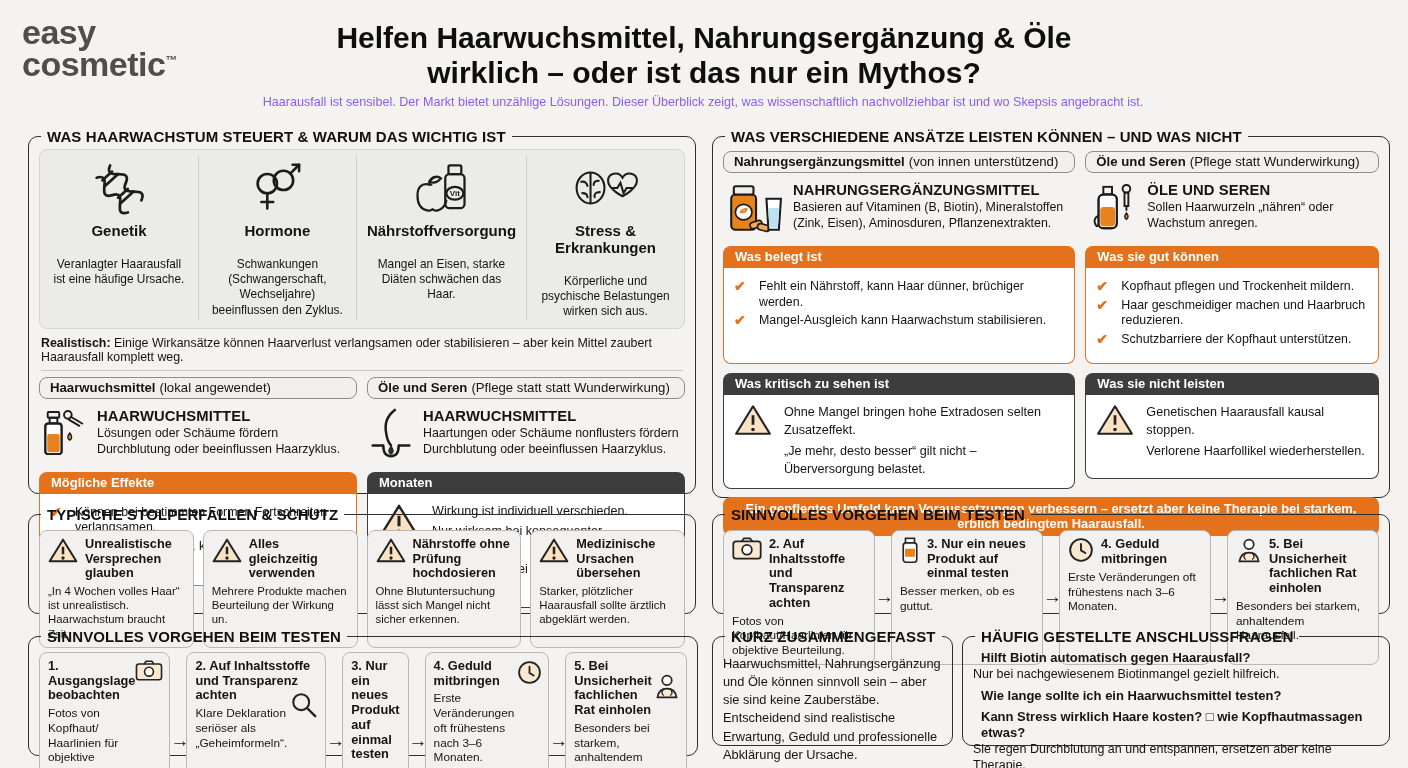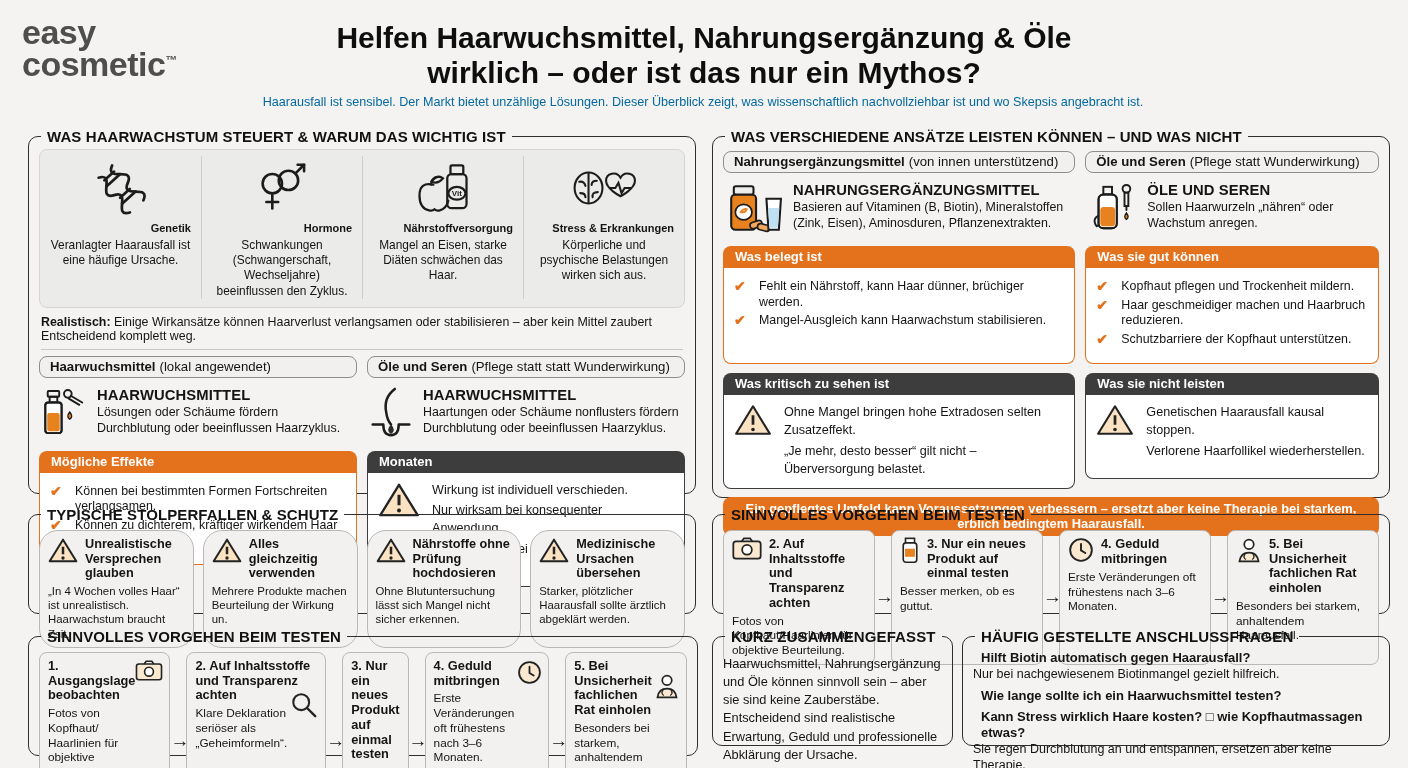--- a/index.html
+++ b/index.html
@@ -3,33 +3,33 @@
 <meta charset="utf-8">
 <style>
   * { box-sizing: border-box; margin: 0; padding: 0; }
   body { background:#d8d8d6; font-family:"Liberation Sans", sans-serif; }
   .canvas { position:relative; width:1408px; height:768px; background:#F4F3F1; color:#141414; overflow:hidden; }
 
   
   .logo { position:absolute; left:22px; top:16px; font-weight:700; font-size:34px; line-height:0.95; color:#4E4E4E; letter-spacing:-0.5px; }
   .logo sup { font-size:12px; letter-spacing:0; }
   .title { position:absolute; left:240px; right:240px; top:20px; text-align:center; font-weight:700; font-size:30px; line-height:1.18; color:#0e0e0e; }
-  .subtitle { position:absolute; left:120px; right:122px; top:95px; text-align:center; font-size:12.6px; color:#0369a1; }
+  .subtitle { position:absolute; left:120px; right:122px; top:95px; text-align:center; font-size:12.6px; color:#8b5cf6; }
 
   
   fieldset.sec { position:absolute; border:1.6px solid #2E2E2E; border-radius:10px; padding:4px 10px 8px 10px; background:transparent; }
   fieldset.sec legend { font-weight:700; font-size:15px; padding:0 6px; margin-left:2px; color:#111; letter-spacing:0.1px; white-space:nowrap; }
 
   
   .factors-grid { display:grid; grid-template-columns:repeat(4,1fr); background:#EBEBE9; border:1px solid #d6d5d3; border-radius:8px; padding:6px 0 8px 0; }
   .factor { text-align:center; padding:2px 10px 0 10px; }
   .factor + .factor { border-left:1px solid #cfcec C; border-left:1px solid #cfcecc; }
   .factor .ic { height:62px; display:flex; align-items:center; justify-content:center; }
-  .factor-title { font-weight:700; font-size:11px; margin-top:2px;text-align:right; }
-  .factor-desc { font-size:11.9px; line-height:1.28; margin-top:4px; }
+  .factor-title { font-weight:700; font-size:15px; margin-top:2px; }
+  .factor-desc { font-size:11.9px; line-height:1.28; margin-top:18px; }
   .note-row { font-size:12.4px; margin:7px 2px 6px 2px; padding-bottom:6px; border-bottom:1px solid #c9c8c6; }
   .note-row b { font-weight:700; }
 
   .twocol { display:grid; grid-template-columns:1fr 1fr; gap:10px; margin-top:4px; }
   .twocol2 { display:grid; grid-template-columns:1.2fr 1fr; gap:10px; margin-top:2px; }
   .pill { background:#F1F0EE; border:1px solid #8E8D8B; border-radius:8px; padding:2px 10px 3px 10px; font-size:13.2px; }
   .pill b { font-weight:700; }
   .pill .rest { margin-left:4px; }
   .product { display:flex; gap:10px; align-items:flex-start; margin:9px 2px 8px 2px; }
   .product .ptxt { flex:1; }
@@ -47,21 +47,21 @@
   .check-row { display:flex; gap:9px; font-size:12.4px; line-height:1.25; margin:3px 0; }
   .check { color:#E4711C; font-weight:700; font-size:14px; line-height:1.1; width:16px; flex:none; }
   .warn-body { display:flex; gap:12px; align-items:flex-start; }
   .warn-body .wlines { font-size:12.6px; line-height:1.55; }
   .warn-body .wlines p { margin:0 0 2px 0; line-height:1.45; }
 
   .banner { margin-top:8px; background:#E4711C; color:#fff; font-weight:700; font-size:12.9px; text-align:center; border-radius:8px; padding:4px 10px 5px 10px; }
 
   
   .cards4 { display:grid; grid-template-columns:repeat(4,1fr); gap:9px; margin-top:3px; }
-  .pitfall { background:#F2F1EF; border:1px solid #B9B8B6; border-radius:19px; padding:6px 8px; }
+  .pitfall { background:#F2F1EF; border:1px solid #B9B8B6; border-radius:8px; padding:6px 8px; }
   .pitfall .phead { display:flex; gap:7px; align-items:flex-start; margin-bottom:3px; }
   .pitfall .ptitle { font-weight:700; font-size:12.7px; line-height:1.15; }
   .pitfall .pdesc { font-size:11.4px; line-height:1.25; }
 
   .steps-row { display:flex; align-items:stretch; margin-top:3px; }
   .stepcard { flex:1; background:#F2F1EF; border:1px solid #B9B8B6; border-radius:8px; padding:6px 8px; position:relative; }
   .arrow { align-self:center; font-size:19px; font-weight:700; width:16px; text-align:center; flex:none; }
   .stepcard .shead { display:flex; gap:7px; align-items:flex-start; margin-bottom:3px; }
   .stepcard .stitle { font-weight:700; font-size:12.8px; line-height:1.15; }
   .stepcard .sdesc { font-size:11.8px; line-height:1.25; }
@@ -147,21 +147,21 @@
             <polyline points="38 22 43 22 46 17 49 27 52 22 58 22"></polyline>
           </svg>
         </div>
         <div class="factor-title">Stress &amp; Erkrankungen</div>
         <div class="factor-desc">Körperliche und psychische Belastungen wirken sich aus.</div>
       </div>
     </div>
 
     <div class="note-row">
       <b>Realistisch:</b>
-      <span>Einige Wirkansätze können Haarverlust verlangsamen oder stabilisieren – aber kein Mittel zaubert Entscheidend komplett weg.</span>
+      <span>Einige Wirkansätze können Haarverlust verlangsamen oder stabilisieren – aber kein Mittel zaubert Haarausfall komplett weg.</span>
     </div>
 
     <div class="twocol">
 
       <div>
         <div class="pill">
           <b>Haarwuchsmittel</b><span class="rest">(lokal angewendet)</span>
         </div>
         <div class="product">
           <span>

